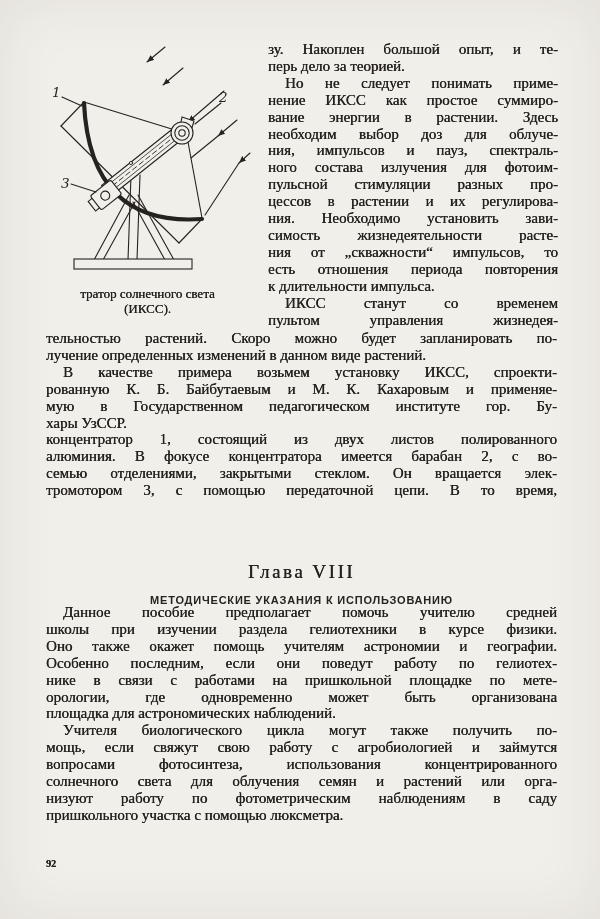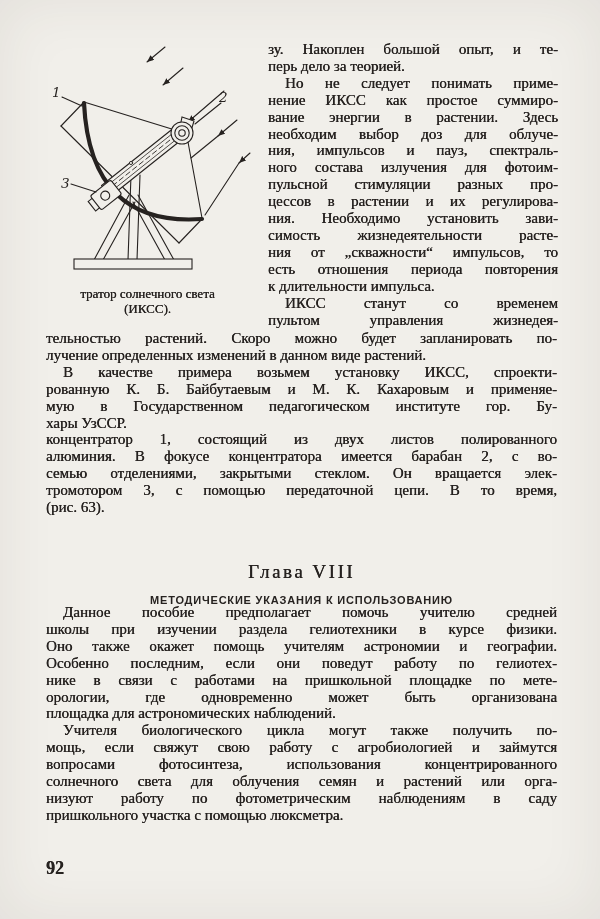--- a/index.html
+++ b/index.html
@@ -42,21 +42,21 @@
     text-shadow:0.25px 0 0 currentColor;
   }
   .heading{position:absolute;left:46px;top:588px;width:511px;}
   .head-line{
     font-family:"Liberation Sans","DejaVu Sans",sans-serif;
     font-weight:700;font-size:11px;line-height:24px;
     text-align:center;letter-spacing:0.8px;
   }
   .pagenum{
     position:absolute;left:46px;top:858px;
-    font-size:18px;font-weight:700;
+    font-size:10px;font-weight:700;
     text-shadow:0.25px 0 0 currentColor;
   }
   .fig-label{
     font-family:"DejaVu Serif",serif;font-style:italic;
     font-size:13.5px;fill:currentColor;stroke:none;
   }
 </style>
 </head>
 <body>
 
@@ -164,21 +164,20 @@
       <div class="tline">тельностью растений. Скоро можно будет запланировать по-</div>
       <div class="tline last">лучение определенных изменений в данном виде растений.</div>
       <div class="tline indent">В качестве примера возьмем установку ИКСС, спроекти-</div>
       <div class="tline">рованную К. Б. Байбутаевым и М. К. Кахаровым и применяе-</div>
       <div class="tline">мую в Государственном педагогическом институте гор. Бу-</div>
       <div class="tline last">хары УзССР.</div>
       <div class="tline">концентратор 1, состоящий из двух листов полированного</div>
       <div class="tline">алюминия. В фокусе концентратора имеется барабан 2, с во-</div>
       <div class="tline">семью отделениями, закрытыми стеклом. Он вращается элек-</div>
       <div class="tline">тромотором 3, с помощью передаточной цепи. В то время,</div>
-      <div class="tline last">(рис. 63).</div>
     </div>
 
   <div class="chapter">Глава VIII</div>
 
   <div class="heading">
       <div class="head-line">МЕТОДИЧЕСКИЕ УКАЗАНИЯ К ИСПОЛЬЗОВАНИЮ</div>
     </div>
 
   <div class="block b2">
       <div class="tline indent">Данное пособие предполагает помочь учителю средней</div>

